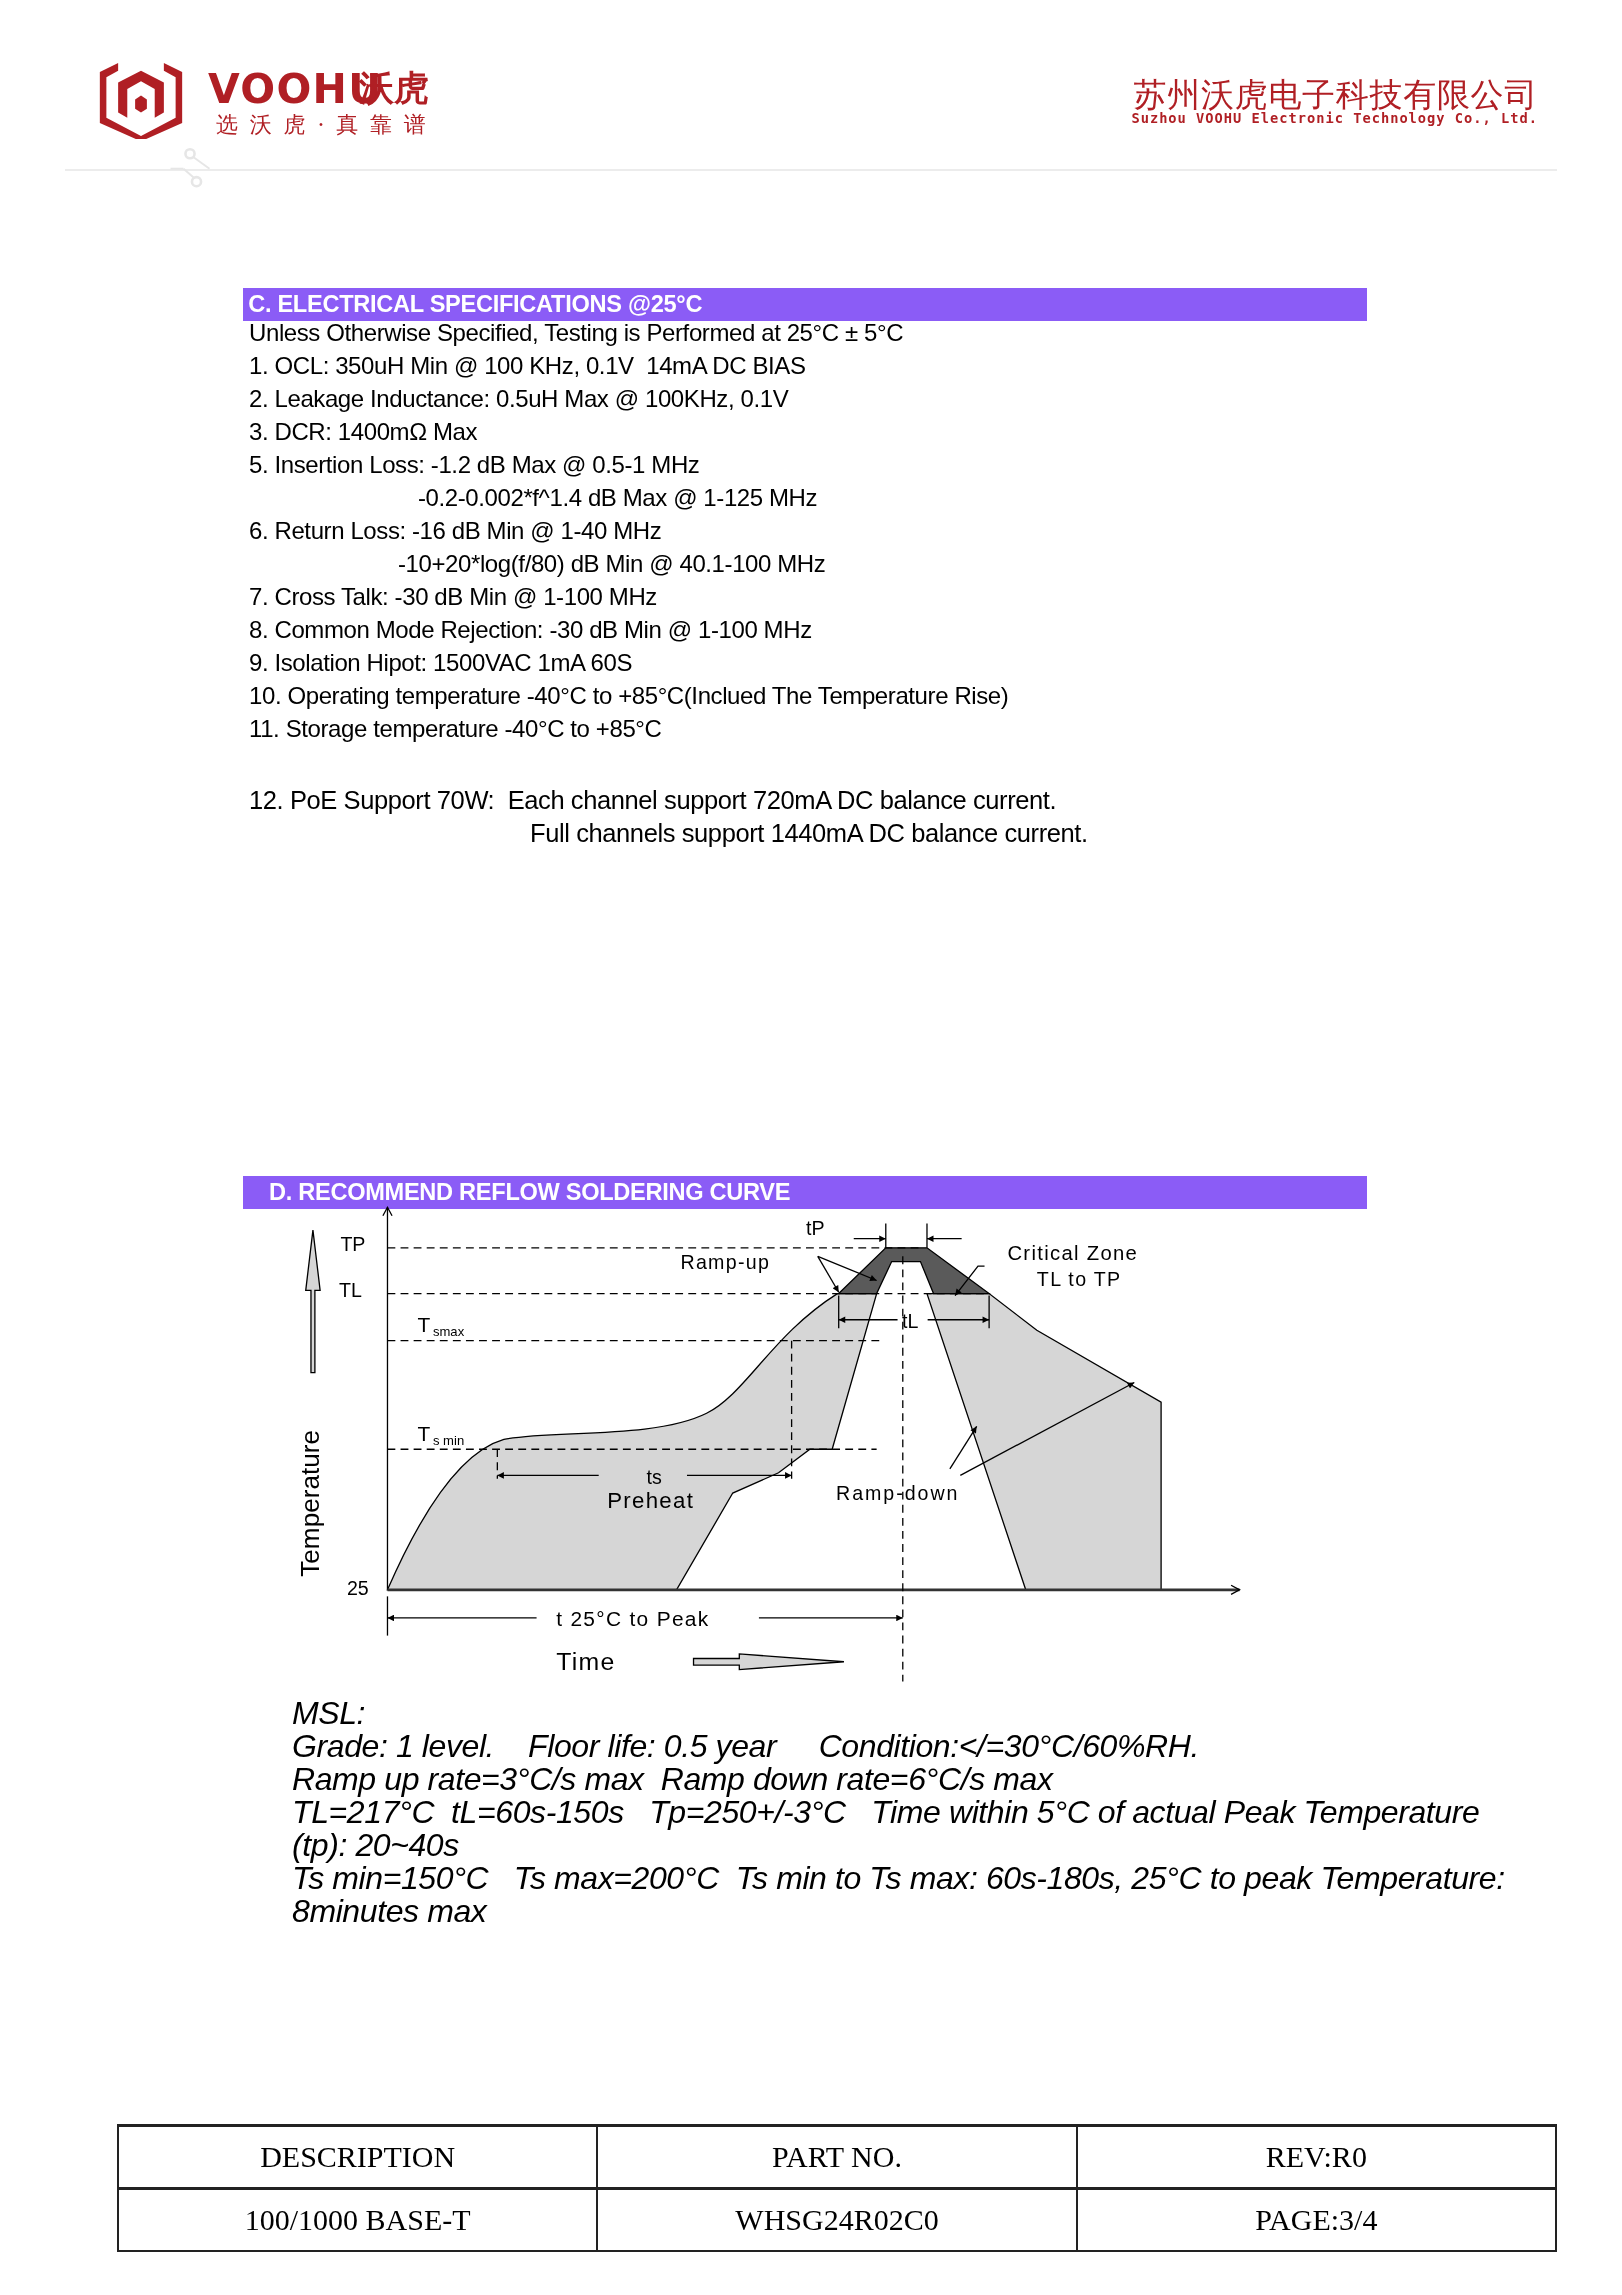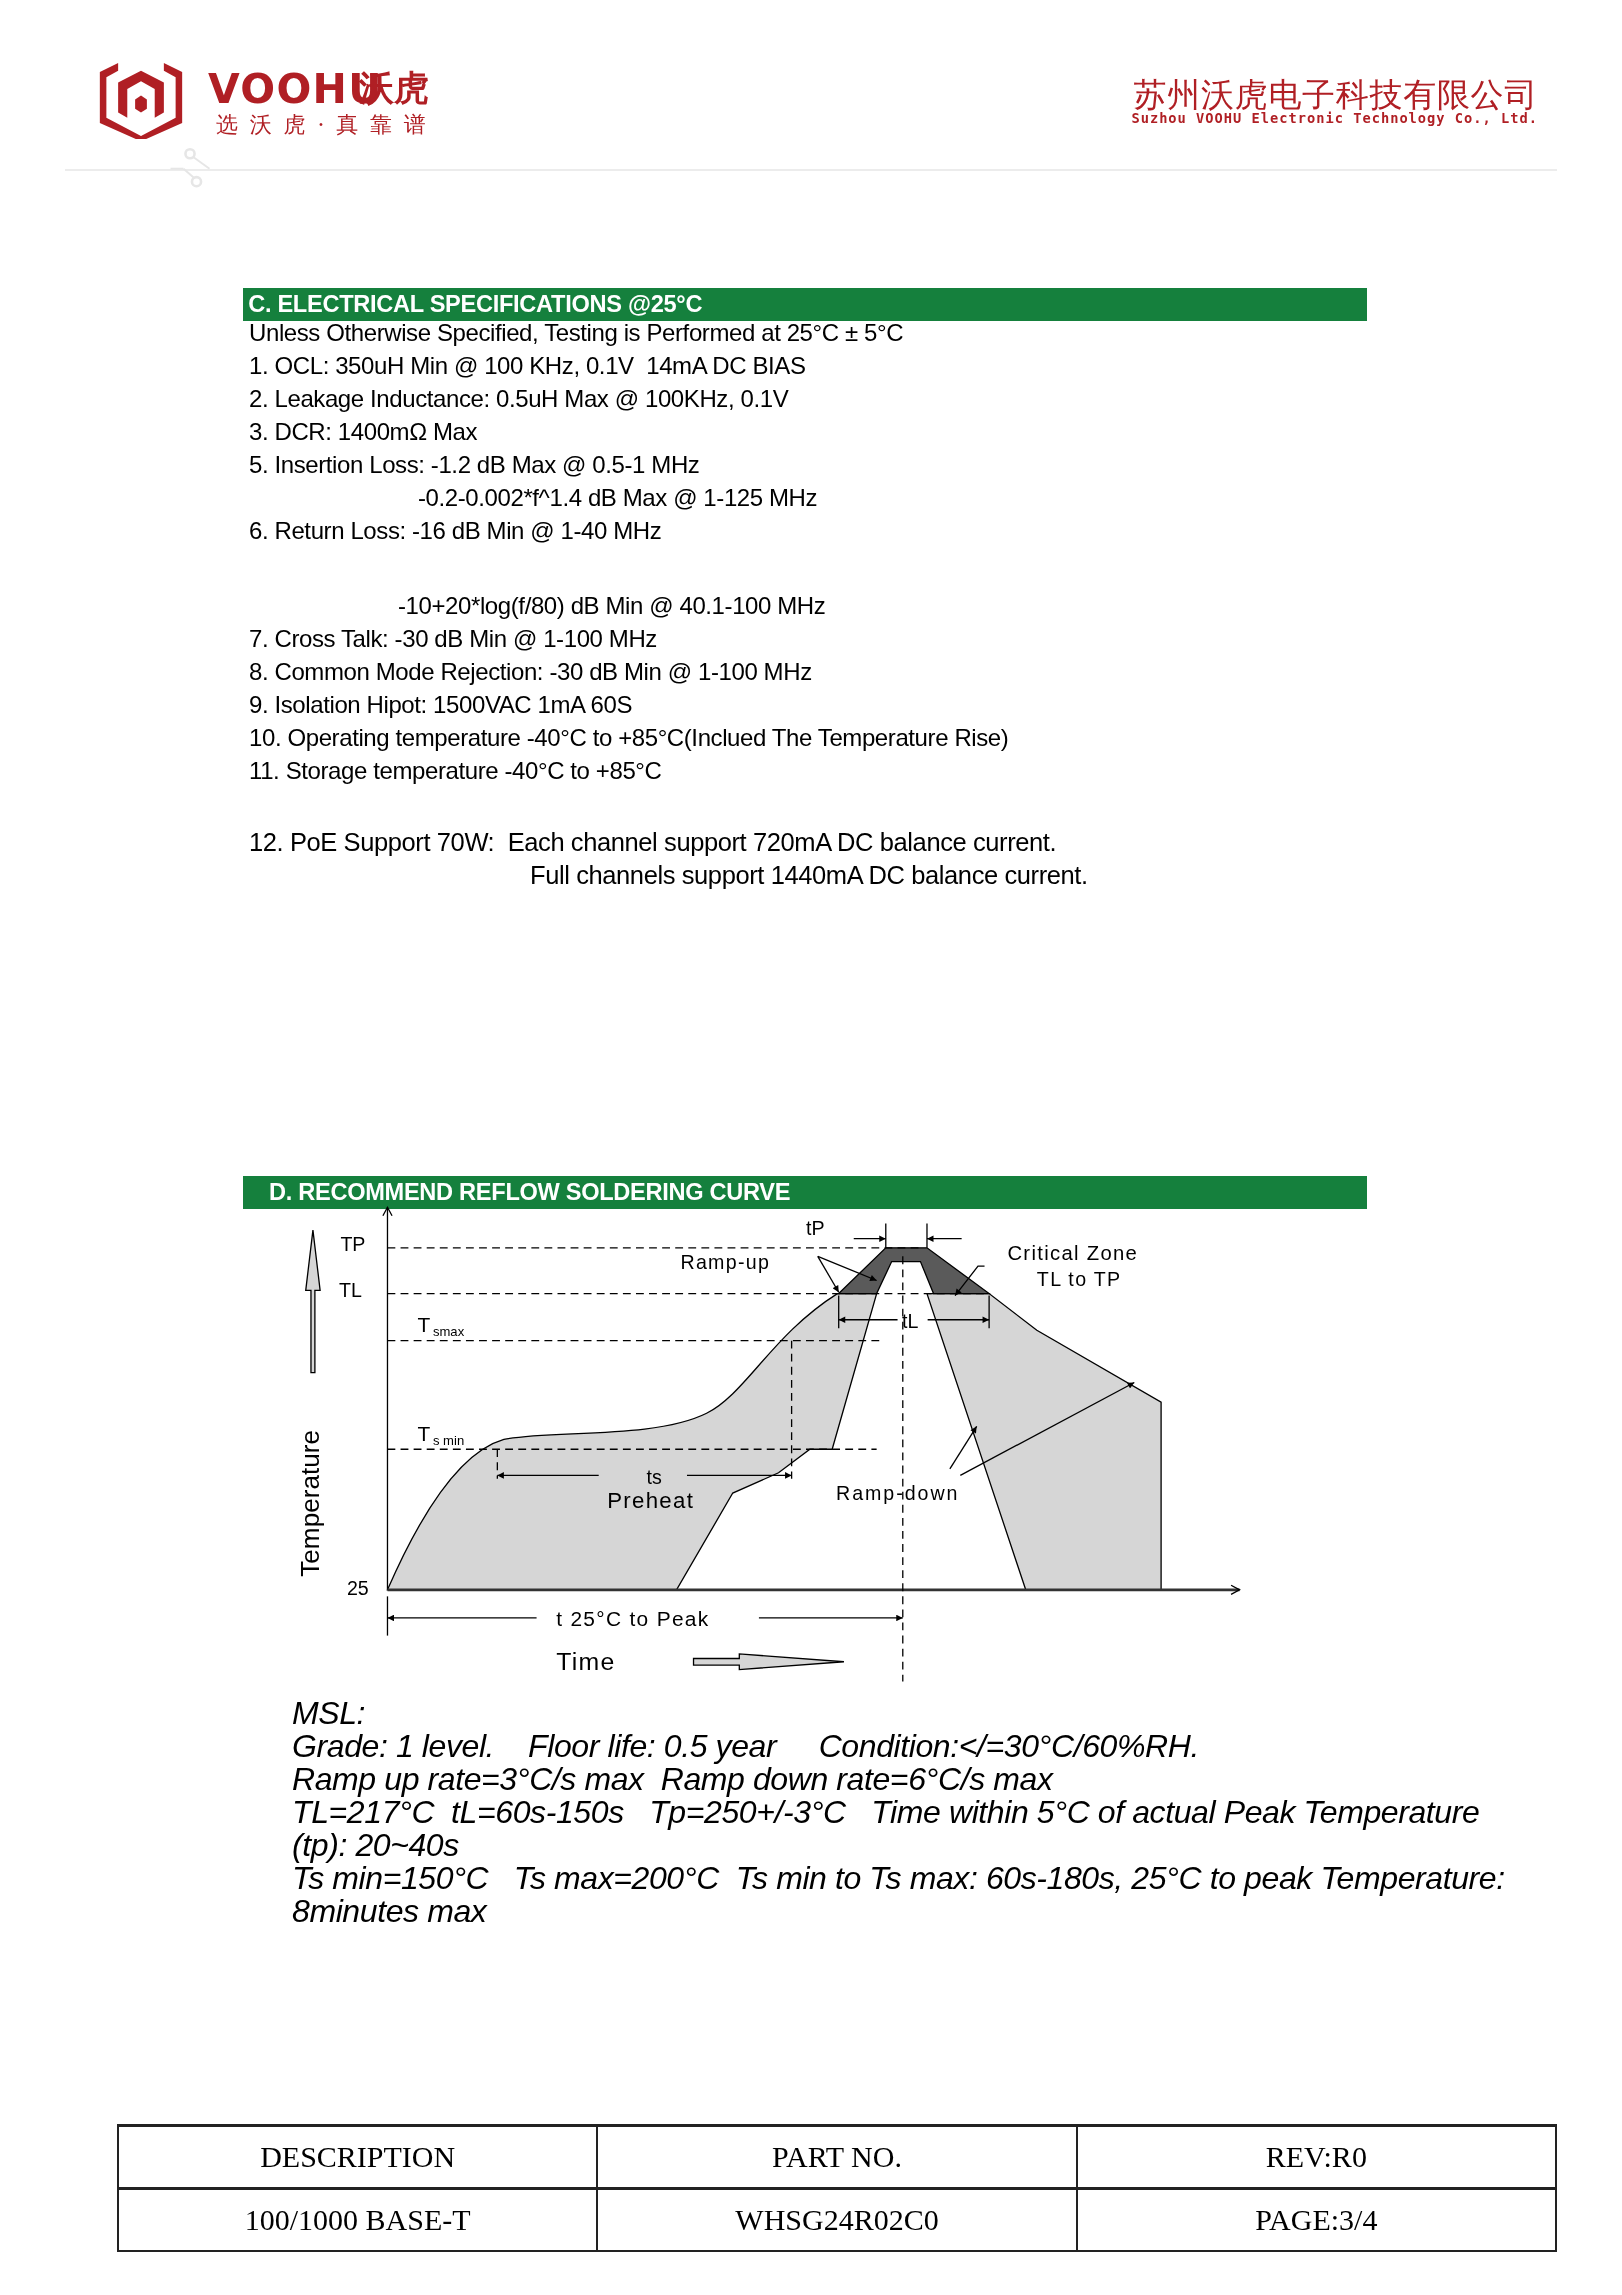--- a/index.html
+++ b/index.html
@@ -10,27 +10,27 @@
   .logo-mark { left:92px; top:60px; width:98px; height:79px; }
   .logo-word { left:208px; top:65px; font-family:"DejaVu Sans", sans-serif; font-weight:bold; font-size:41px; color:#b01f24; letter-spacing:1.3px; }
   .logo-cn { left:353px; top:65px; font-family:"DejaVu Sans", sans-serif; font-weight:bold; font-size:35px; color:#b01f24; }
   .logo-slogan { left:216px; top:110px; font-family:"DejaVu Serif", serif; font-size:22px; color:#b01f24; letter-spacing:11.8px; }
   .company-cn { right:85px; top:73px; font-family:"DejaVu Sans", sans-serif; font-weight:normal; font-size:33px; color:#b01f24; letter-spacing:0.7px; }
   .company-en { right:85px; top:110px; font-family:"DejaVu Sans Mono", monospace; font-weight:bold; font-size:13.7px; color:#b01f24; letter-spacing:1px; }
   .header-rule { left:65px; top:169px; width:1492px; height:2px; background:#ececec; }
   .circuit { left:170px; top:144px; width:79px; height:52px; }
 
   
-  .section-bar { left:243px; width:1124px; height:33px; background:#15803d; color:#fff; font-weight:bold; font-size:23.6px; line-height:33px; padding-left:5.2px; box-sizing:border-box; letter-spacing:-0.3px; }
+  .section-bar { left:243px; width:1124px; height:33px; background:#8b5cf6; color:#fff; font-weight:bold; font-size:23.6px; line-height:33px; padding-left:5.2px; box-sizing:border-box; letter-spacing:-0.3px; }
   .bar-c { top:288px; }
   .bar-d { top:1176px;padding-left:26px; }
   .spec-block { left:249px; top:319px; }
   .spec-line { height:33px; white-space:pre; font-size:24px; letter-spacing:-0.4px; }
   .indent-il { padding-left:169px; }
-  .indent-rl { padding-left:149px;margin-top:42px; }
+  .indent-rl { padding-left:149px; }
   .poe-cont { padding-left:281px; height:31px; font-size:25.5px; }
   .poe-first { font-size:25.5px;margin-top:38px; }
 
   
   .chart { left:281px; top:1204px; width:982px; height:497px; }
 
   
   .msl { left:292px; top:1695px; }
   .msl-line { height:33px; font-size:32px; white-space:pre; letter-spacing:-0.4px;font-style:italic; }
 

